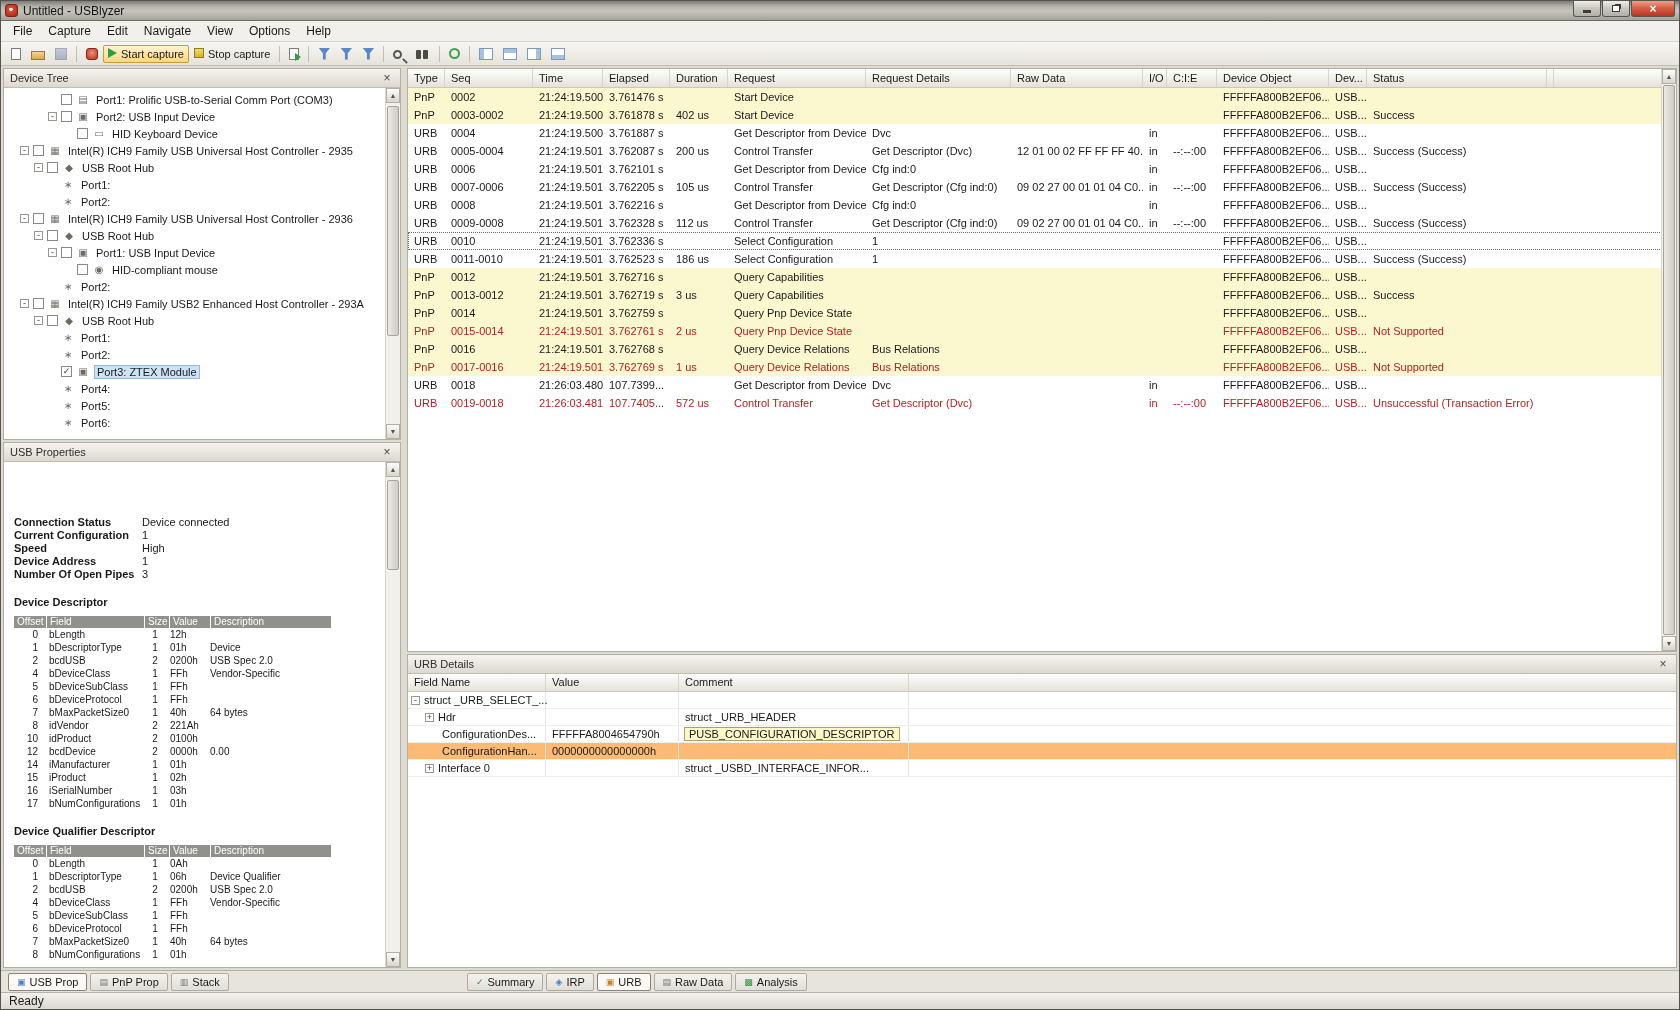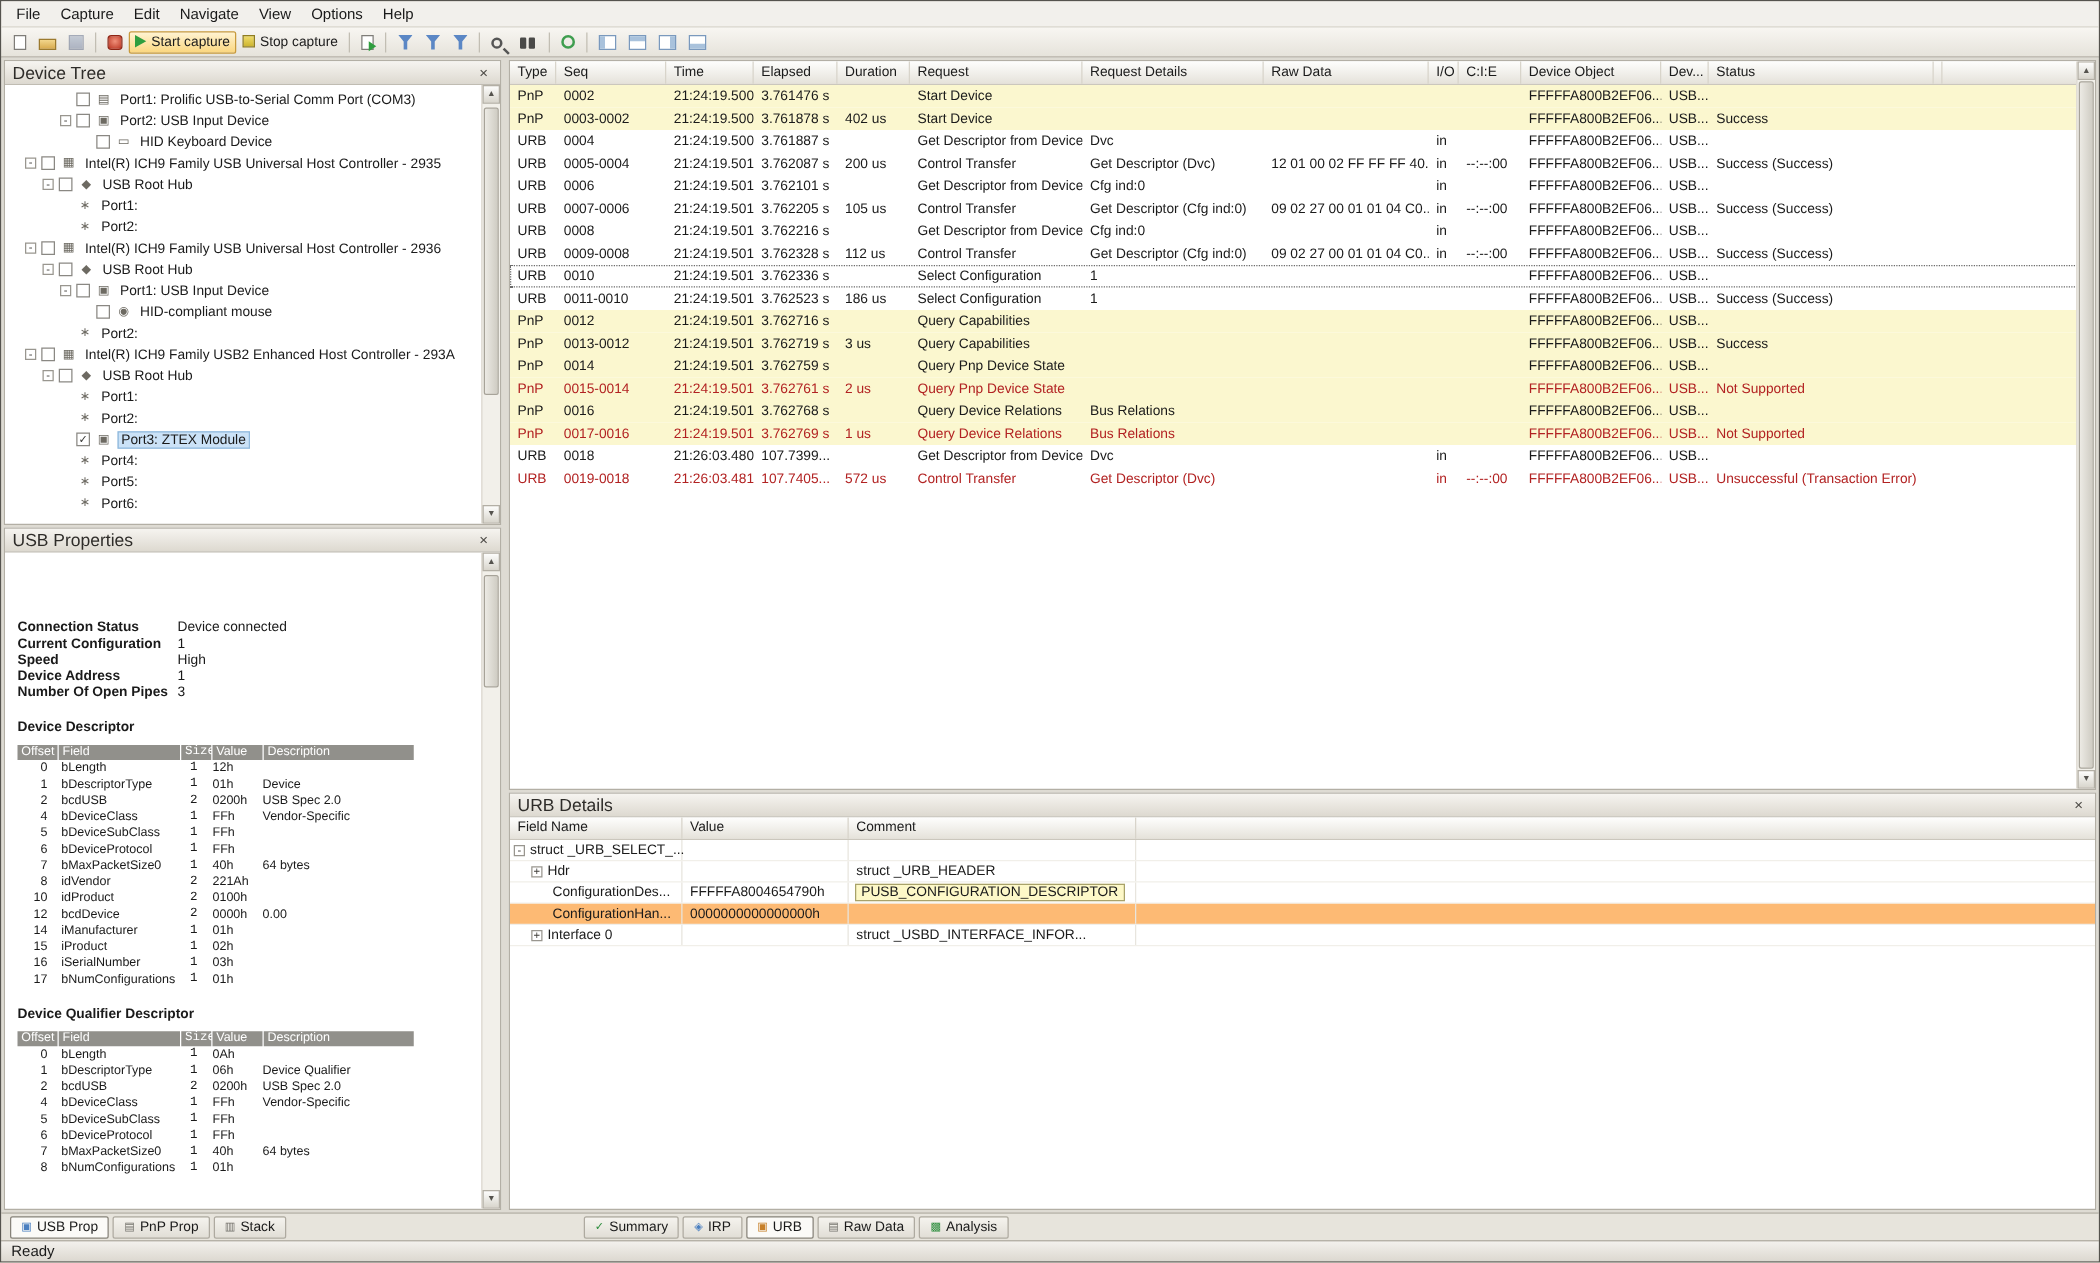--- a/index.html
+++ b/index.html
@@ -50,21 +50,21 @@
   .lay2 i { left:0; right:0; top:0; height:4px; }
   .lay3 i { right:0; top:0; bottom:0; width:4px; }
   .lay4 i { left:0; right:0; bottom:0; height:4px; }
 
   
   .main { flex:1; display:flex; background:#dedbd3; overflow:hidden; }
   .left { width:402px; flex:none; display:flex; flex-direction:column; padding:2px; }
   .right { flex:1; display:flex; flex-direction:column; padding:2px 2px 2px 4px; overflow:hidden; }
 
   .panel { background:#fff; border:1px solid #b3afa5; position:relative; overflow:hidden; }
-  .phdr { height:19px; display:flex; align-items:center; padding:0 6px; font-size:14px; color:#2e2c29;
+  .phdr { height:19px; display:flex; align-items:center; padding:0 6px; font-size:11px; color:#2e2c29;
     background:linear-gradient(#f6f4f0,#ddd9d0); border-bottom:1px solid #c0bcb2; }
   .pclose { margin-left:auto; width:14px; text-align:center; color:#4c4a46; font-size:12px; line-height:12px; }
   .pclose::before { content:"×"; }
 
   
   .devtree { height:372px; flex:none; margin-bottom:2px; }
   .tree { padding:3px 18px 0 4px; }
   .trow { height:17px; display:flex; align-items:center; white-space:nowrap; overflow:hidden; }
   .i0 { padding-left:12px; } .i1 { padding-left:26px; } .i2 { padding-left:40px; } .i3 { padding-left:56px; }
   .exp { width:9px; height:9px; flex:none; border:1px solid #99968f; background:#fff; font-size:9px; line-height:7px; text-align:center; color:#3f3d39; margin-right:4px; }
@@ -83,21 +83,21 @@
   .vthumb { position:absolute; left:1px; right:1px; background:linear-gradient(90deg,#eceae4,#cfccc3); border:1px solid #a7a399; border-radius:2px; }
 
   
   .usbprops { flex:1; }
   .props-body { padding:8px 22px 0 10px;margin-top:46px; }
   .prow { display:flex; height:13px; line-height:13px; }
   .plabel { width:128px; font-weight:bold; flex:none; }
   .sectitle { font-weight:bold; margin:15px 0 7px; font-size:11px; }
   .dhead, .drow { display:flex; height:13px; line-height:12px; font-size:10px; align-items:center; }
   .dhead span { background:#91908b; color:#fff; margin-right:1px; padding:0 3px; height:12px; line-height:12px; }
-  .co { width:32px; flex:none; } .cf { width:97px; flex:none; } .cs { width:24px; flex:none;font-family:Liberation Mono, monospace; } .cv { width:40px; flex:none; } .cd { width:120px; flex:none; }
+  .co { width:32px; flex:none; } .cf { width:97px; flex:none; } .cs { width:24px; flex:none; } .cv { width:40px; flex:none; } .cd { width:120px; flex:none; }
   .drow .co { text-align:right; padding-right:8px; }
   .drow .cs { text-align:center; }
   .drow span { padding:0 3px; }
 
   
   .capture { height:584px; flex:none; margin-bottom:2px; }
   .cap-hdr { display:flex; height:19px; background:linear-gradient(#fefefd,#e5e2da); border-bottom:1px solid #cbc7bd; }
   .cap-hdr span { border-right:1px solid #d8d4ca; padding:3px 0 0 6px; white-space:nowrap; overflow:hidden; flex:none; }
   .cap-row { display:flex; height:18px; line-height:18px; }
   .cap-row span { padding-left:6px; white-space:nowrap; overflow:hidden; flex:none; }
@@ -131,20 +131,33 @@
   .tglyph { font-size:9px; }
   .g-green{color:#2f8e3f;} .g-blue{color:#4a7fc0;} .g-orange{color:#c7802a;} .g-grey{color:#77756f;}
   .statusbar { height:17px; flex:none; display:flex; align-items:center; padding:0 8px; font-size:12px;
     background:linear-gradient(#f3f1ed,#dcd8d0); border-top:1px solid #b6b2a8; }
 </style>
 </head>
 <body>
 
 <div class="window">
 
+  <div class="titlebar">
+    <span class="app-icon"></span>
+    <span class="title">Untitled - USBlyzer</span>
+    <span class="winbtns">
+      <span class="wbtn">
+          <i class="minbar"></i>
+        </span>
+      <span class="wbtn">
+          <i class="restorebox"></i>
+        </span>
+      <span class="wbtn close">×</span>
+    </span>
+  </div>
 
   <div class="menubar">
 
   <span class="menu-item">File</span>
       <span class="menu-item">Capture</span>
       <span class="menu-item">Edit</span>
       <span class="menu-item">Navigate</span>
       <span class="menu-item">View</span>
       <span class="menu-item">Options</span>
       <span class="menu-item">Help</span>

